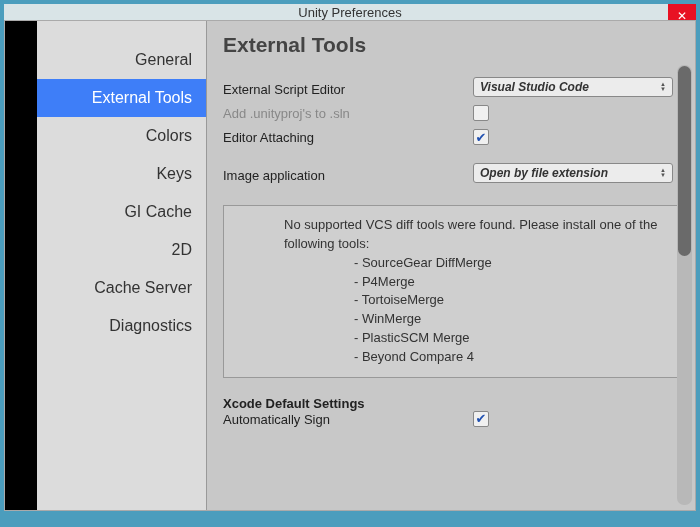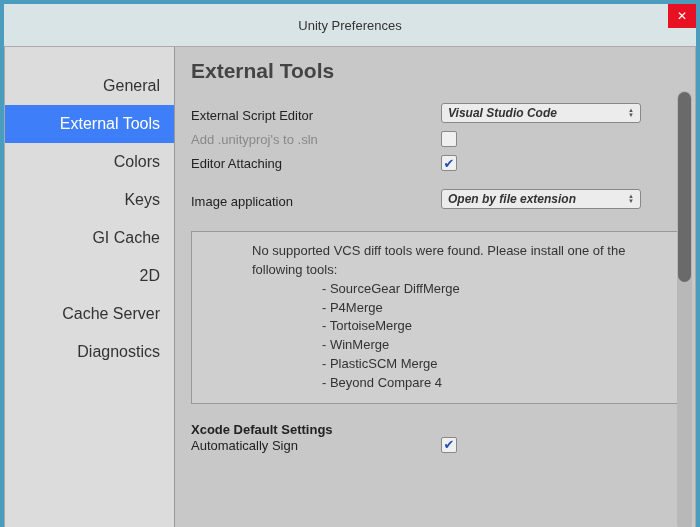--- a/index.html
+++ b/index.html
@@ -5,21 +5,21 @@
   * { box-sizing: border-box; margin: 0; padding: 0; }
   body {
     font-family: Arial, Helvetica, sans-serif;
     background: #4b9dbd;
     width: 700px;
     height: 527px;
     overflow: hidden;
     padding: 4px;
   }
   .titlebar {
-    height: 42px;
+    height: 16px;
     background: #d9e4e7;
     display: flex;
     align-items: center;
     justify-content: center;
     position: relative;
     font-size: 13px;
     color: #333;
   }
   .close-btn {
     position: absolute;
@@ -34,20 +34,21 @@
     justify-content: center;
     font-size: 12px;
     cursor: pointer;
   }
   .window-body {
     background: #000000;
     height: calc(100% - 28px);
     display: flex;
     border: 1px solid #aaa;
     position: relative;
+    padding-left: 32px;
   }
   .sidebar {
     width: 170px;
     background: #dcdcdc;
     border-right: 1px solid #999;
     padding-top: 20px;
   }
   .sidebar-item {
     text-align: right;
     padding: 10px 14px 10px 10px;

